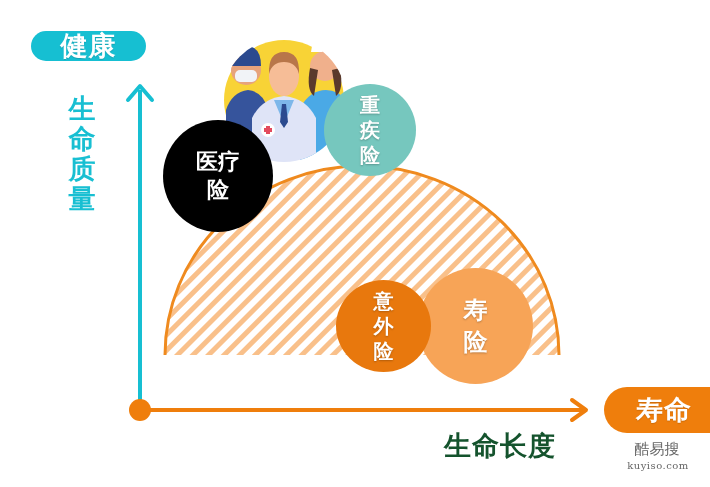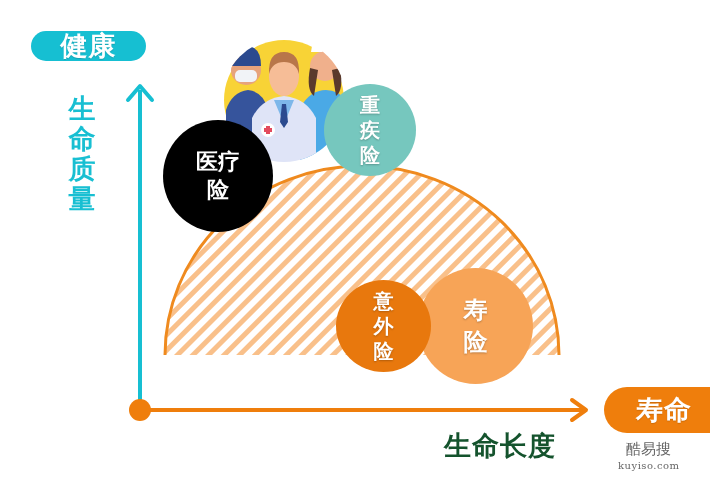--- a/index.html
+++ b/index.html
@@ -32,21 +32,21 @@
       display: flex; align-items: center; justify-content: center; flex-direction: column;
       color: #ffffff; font-weight: bold; text-align: center;
       text-shadow: 0 1px 2px rgba(0,0,0,0.25);
     }
     #c-medical { left: 163px; top: 120px; width: 110px; height: 112px; background: #000000; font-size: 22px; line-height: 28px; }
     #c-critical { left: 324px; top: 84px; width: 92px; height: 92px; background: #76c7be; font-size: 20px; line-height: 25px; }
     #c-accident { left: 336px; top: 280px; width: 95px; height: 92px; background: #e8780d; font-size: 20px; line-height: 25px; }
     #c-life { left: 418px; top: 268px; width: 115px; height: 116px; background: #f7a457; font-size: 24px; line-height: 32px; }
     .watermark {
       position: absolute; color: #666666; font-family: "DejaVu Serif", "Liberation Serif", serif;
-      text-align: left;
+      text-align: center;
     }
     #wm-cn { left: 626px; top: 440px; width: 62px; font-size: 15px; }
     #wm-en { left: 618px; top: 460px; width: 80px; font-size: 10px; letter-spacing: 0.5px; }
   </style>
 </head>
 <body>
 
 <svg class="abs" style="left:0;top:0" width="710" height="487" viewBox="0 0 710 487">
   <defs>
     <pattern id="stripes" patternUnits="userSpaceOnUse" width="11" height="11" patternTransform="rotate(45)">

